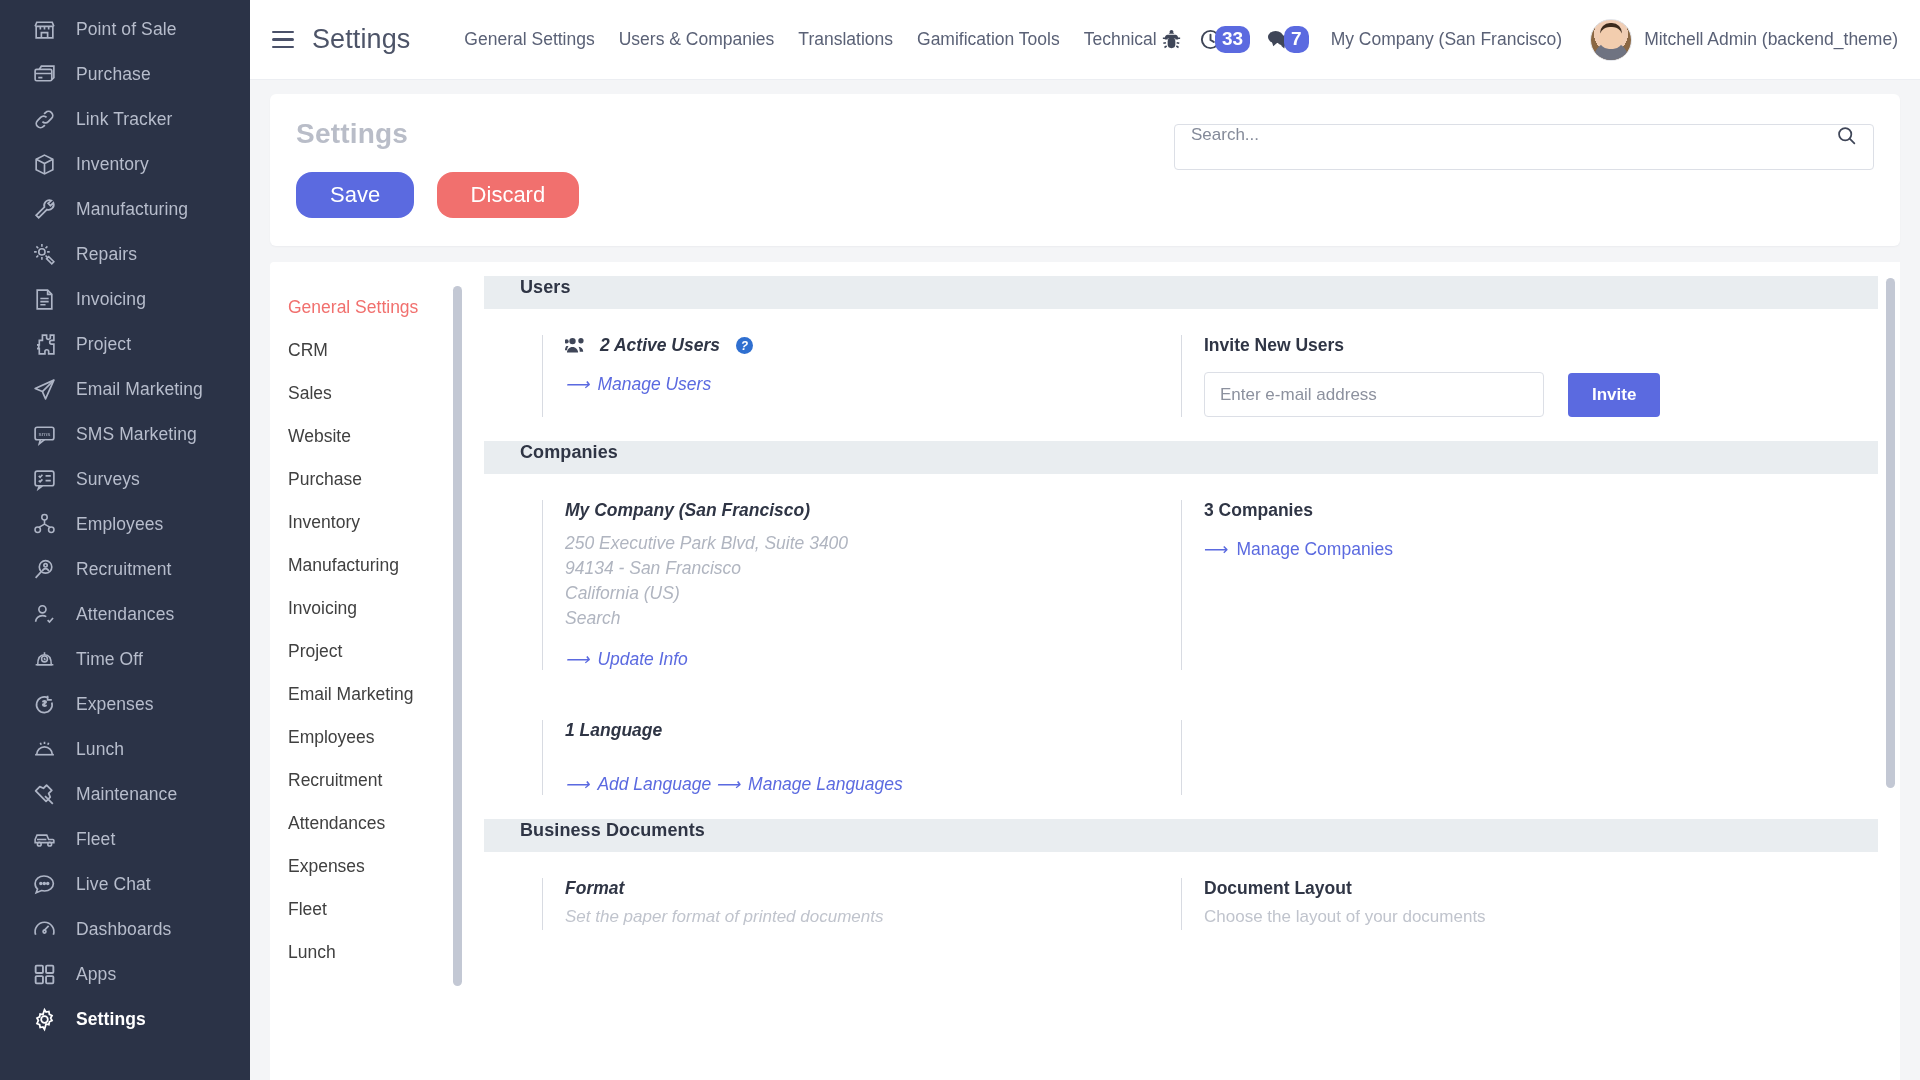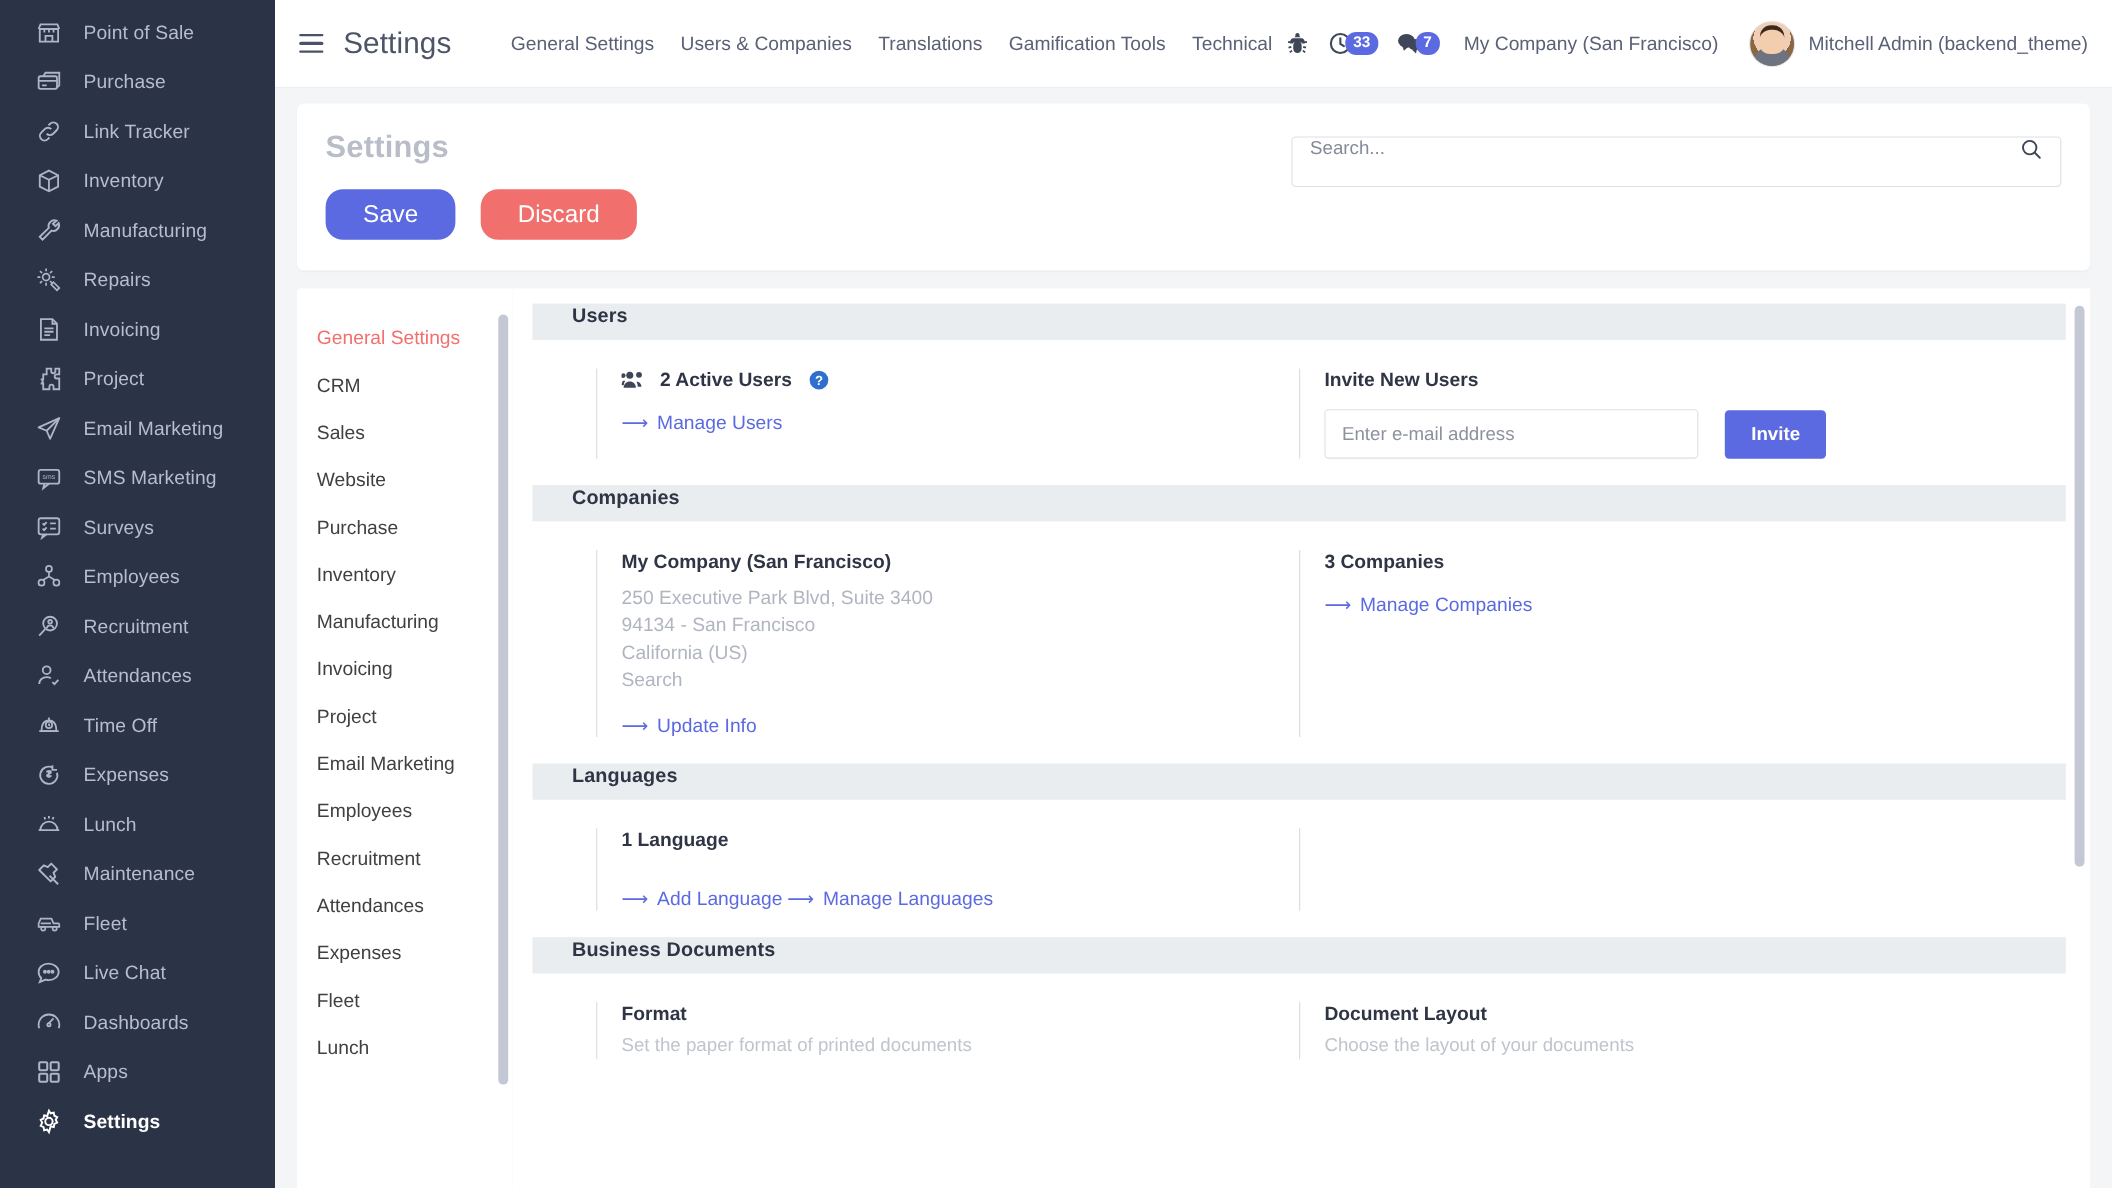--- a/index.html
+++ b/index.html
@@ -75,21 +75,21 @@
     font-size: 17.5px; color: #5a6176; white-space: nowrap; cursor: pointer;
   }
   #topbar-right {
     margin-left: auto;
     display: flex; align-items: center; gap: 0;
   }
   .sys-ico { display: flex; align-items: center; cursor: pointer; margin-right: 16px; position: relative; }
   .sys-ico svg { display: block; color: #3f4658; }
   .badge {
     background: #5b6ae0; color: #fff;
-    font-size: 14px; font-weight: 600;
+    font-size: 19px; font-weight: 600;
     border-radius: 10px;
     padding: 1px 7px 2px 7px;
     margin-left: -7px;
     line-height: 1.25;
     position: relative; z-index: 2;
   }
   #company-name {
     font-size: 17.5px; color: #5a6176; white-space: nowrap;
     margin-left: 6px; margin-right: 28px; cursor: pointer;
   }
@@ -228,21 +228,21 @@
   .sec-body {
     display: flex;
     padding: 26px 0 24px 0;
   }
   .sec-col {
     flex: 0 0 50%;
     border-left: 1px solid #d8dbe2;
     padding: 0 0 0 22px;
     min-height: 52px;
   }
-  .sec-col.pad-left { margin-left: 58px; flex: 0 0 calc(50% - 58px); }
+  .sec-col.pad-left { margin-left: 58px; flex: 0 0 calc(50% - 58px); font-style: italic; }
   .fld-title {
     font-size: 17.5px; font-weight: 700; color: #2f3545;
     display: flex; align-items: center; gap: 12px;
     margin-bottom: 0;
   }
   .fld-title .grp-icon { color: #3f4658; display: flex; }
   .help-icon {
     width: 17px; height: 17px; border-radius: 50%;
     background: #2f6fd0; color: #fff;
     font-size: 12px; font-weight: 700;
@@ -665,21 +665,20 @@
             </div>
             <div class="sec-col">
               <div class="fld-title">3 Companies</div>
               <div class="link-arrow">
                 <span class="arr">⟶</span>
                 <span>Manage Companies</span>
               </div>
             </div>
           </div>
 
-          <div class="sec-header">Languages</div>
           <div class="sec-body">
             <div class="sec-col pad-left">
               <div class="fld-title">1 Language</div>
               <div class="link-arrow">
                 <span class="arr">⟶</span>
                 <span>Add Language</span>
               </div>
               <div class="link-arrow" style="margin-top:33px">
                 <span class="arr">⟶</span>
                 <span>Manage Languages</span>

